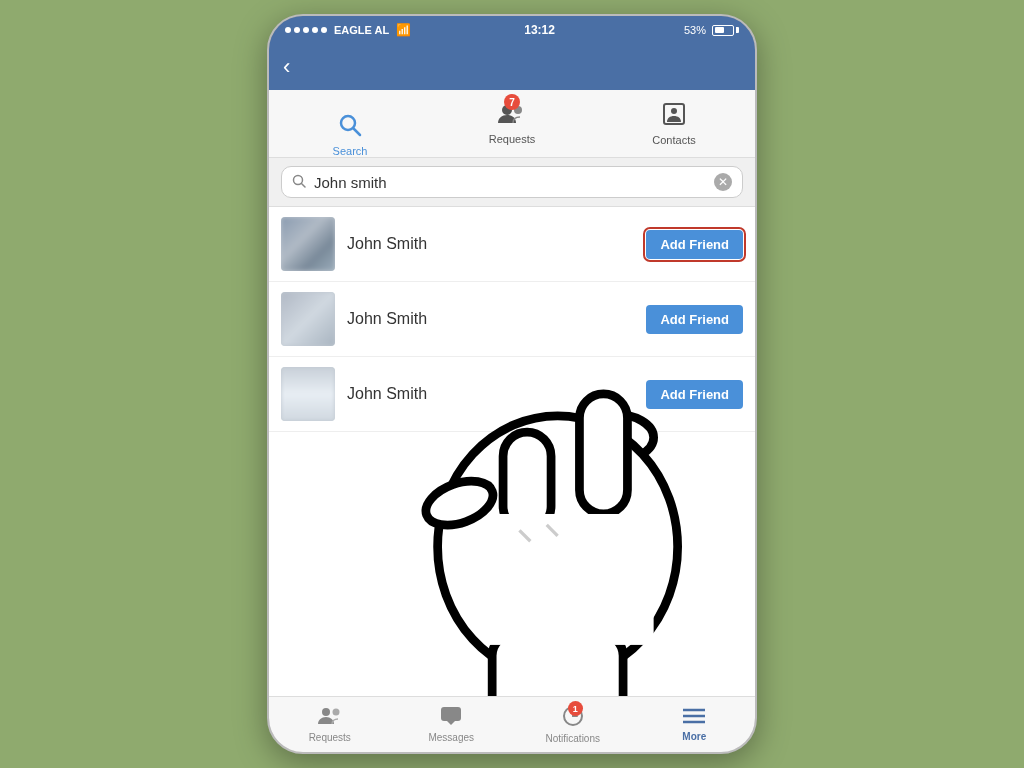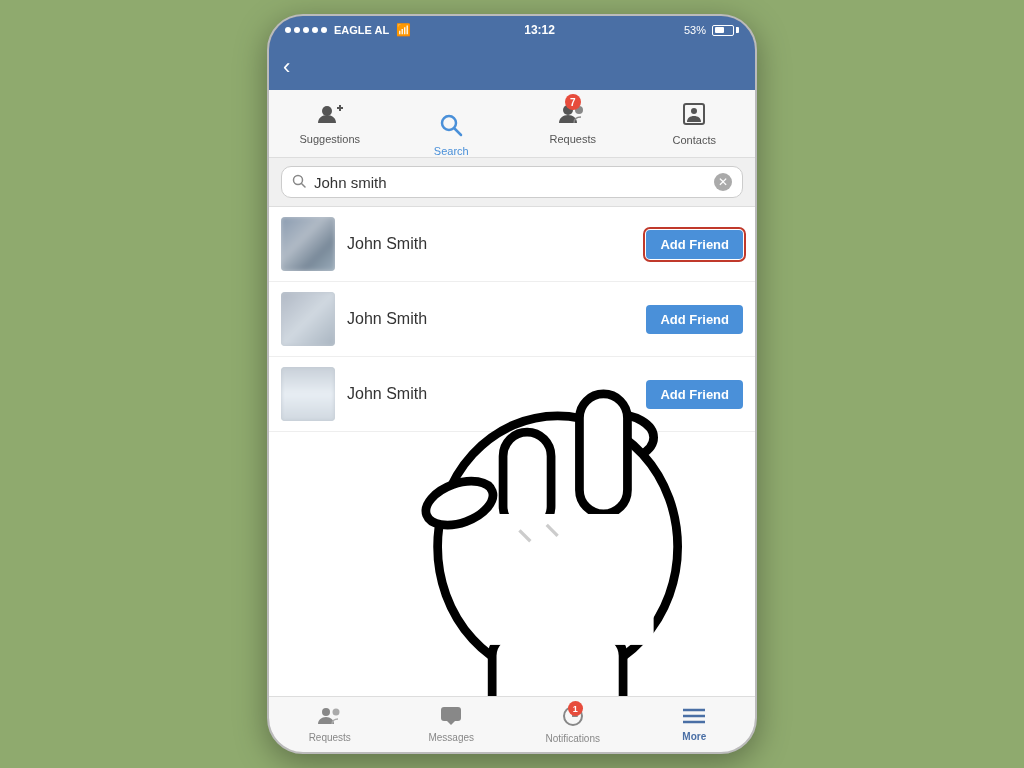--- a/index.html
+++ b/index.html
@@ -388,31 +388,20 @@
       </div>
     </div>
   </div>
 
   <div class="top-nav">
     <span class="back-btn">‹</span>
   </div>
 
   <div class="tab-bar">
 
-    <div class="tab-item">
-      <span class="tab-icon">
-        <svg width="26" height="22" viewBox="0 0 26 22" fill="none">
-          <circle cx="10" cy="8" r="5" fill="#555"></circle>
-          <path d="M1 20c0-5 4-8 9-8s9 3 9 8" fill="#555"></path>
-          <line x1="20" y1="5" x2="26" y2="5" stroke="#555" stroke-width="2"></line>
-          <line x1="23" y1="2" x2="23" y2="8" stroke="#555" stroke-width="2"></line>
-        </svg>
-      </span>
-      <span class="tab-label">Suggestions</span>
-    </div>
 
     <div class="tab-item active">
       <span class="tab-icon">
         <svg width="24" height="24" viewBox="0 0 24 24" fill="none">
           <circle cx="10" cy="10" r="7" stroke="#4a90d9" stroke-width="2.5" fill="none"></circle>
           <line x1="15.5" y1="15.5" x2="22" y2="22" stroke="#4a90d9" stroke-width="2.5" stroke-linecap="round"></line>
         </svg>
       </span>
       <span class="tab-label">Search</span>
     </div>

